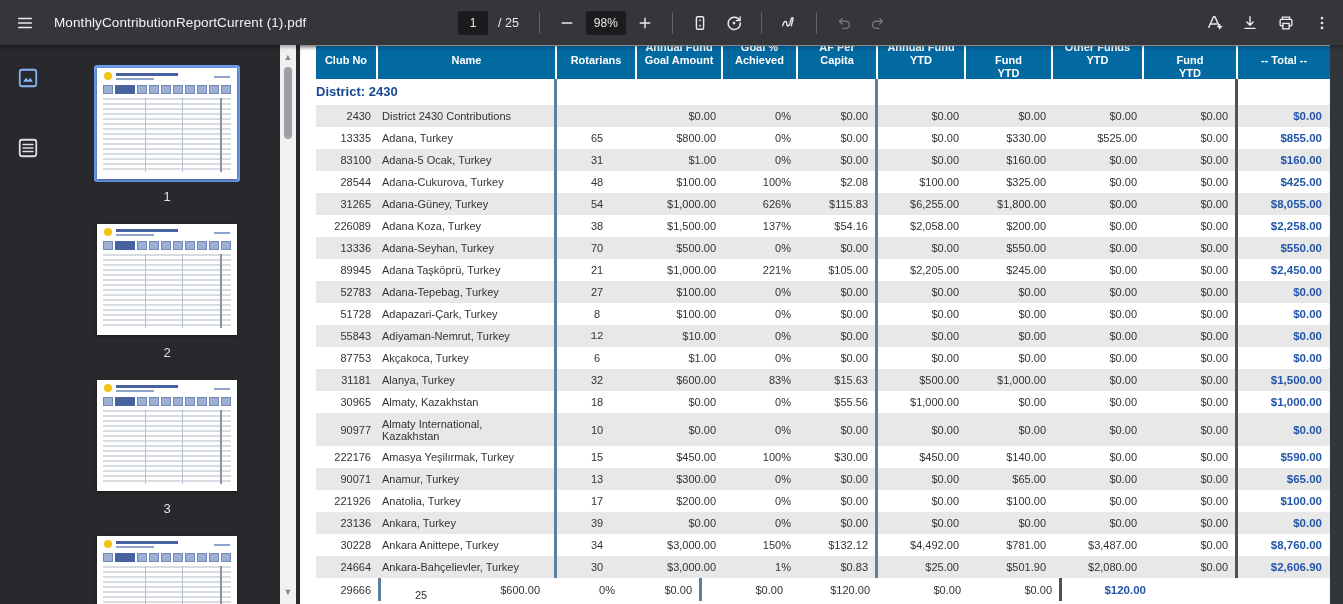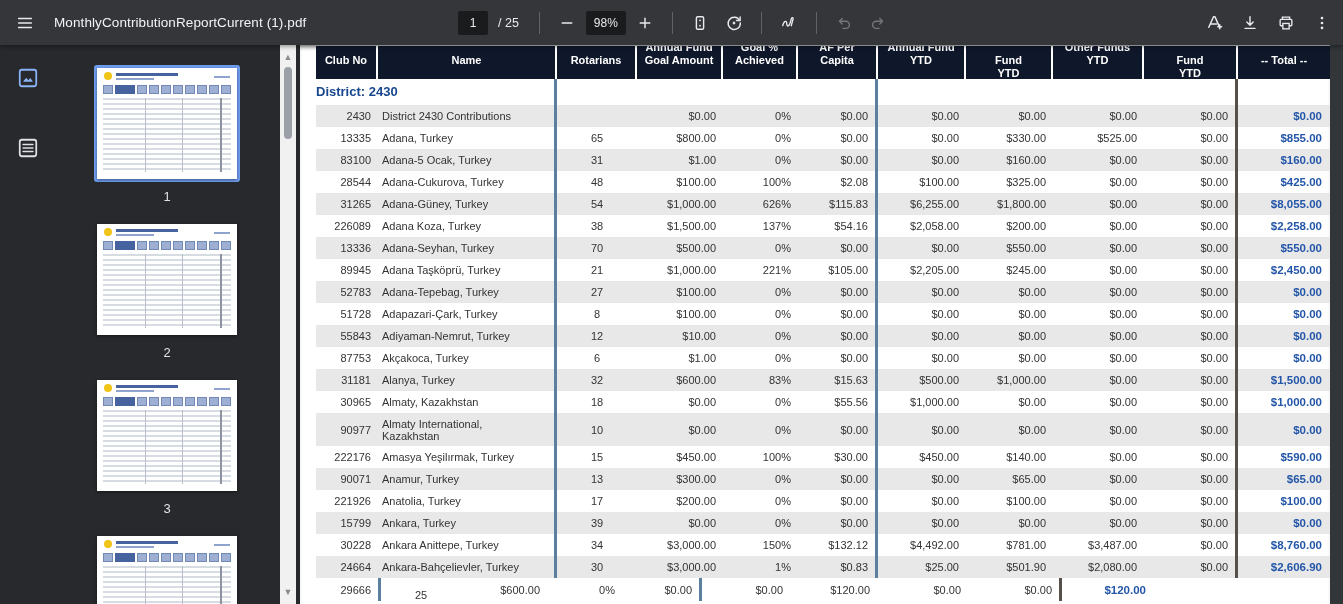--- a/index.html
+++ b/index.html
@@ -60,21 +60,21 @@
   .sb-thumb { position:absolute; left:4px; top:22px; width:8px; height:72px;
     background:#9aa0a6; border-radius:4px; cursor:pointer; }
 
   
   .content { flex:1; background:#ffffff; position:relative; overflow:hidden;
     box-shadow:inset 0 4px 5px -3px rgba(0,0,0,.45); }
   .right-strip { width:13px; flex:0 0 13px; background:#323639; }
 
   .report { position:absolute; left:16px; top:1px; width:1014px; }
   .thead { display:flex; height:33px; }
-  .th { background:#0f172a; color:#fff; font-weight:bold; font-size:11px; text-align:center;
+  .th { background:#0369a1; color:#fff; font-weight:bold; font-size:11px; text-align:center;
     line-height:13px; overflow:hidden; border-right:2px solid #fff; white-space:pre-line; }
   .th:last-child { border-right:none; }
   .th span { display:block; }
   .th.single span { margin-top:8px; }
   .th.clip2 span { margin-top:-5px; }
   .th.low2 span { margin-top:8px; }
 
   .district-band { position:relative; height:26px; display:flex; }
   .district-label { position:absolute; left:0; top:5px; color:#17478f; font-weight:bold; font-size:13px; }
 
@@ -497,21 +497,21 @@
               <div class="cell al-r" style="width: 87px;">$0.00</div>
               <div class="cell al-r" style="width: 91px;">$0.00</div>
               <div class="cell al-r" style="width: 91px;">$0.00</div>
               <div class="bar3" style="width: 3px;"></div>
               <div class="cell al-t" style="width: 92px;">$0.00</div>
             </div>
             <div class="row gray">
               <div class="cell al-r" style="width: 62px;">55843</div>
               <div class="cell al-l" style="width: 176px;">Adiyaman-Nemrut, Turkey</div>
               <div class="bar1" style="width: 3px;"></div>
-              <div class="cell al-c" style="width: 80px;">12</div>
+              <div class="cell al-c" style="width: 80px; font-family: Liberation Mono, monospace;">12</div>
               <div class="cell al-r" style="width: 86px;">$10.00</div>
               <div class="cell al-r" style="width: 75px;">0%</div>
               <div class="cell al-r" style="width: 77px;">$0.00</div>
               <div class="bar1" style="width: 3px;"></div>
               <div class="cell al-r" style="width: 88px;">$0.00</div>
               <div class="cell al-r" style="width: 87px;">$0.00</div>
               <div class="cell al-r" style="width: 91px;">$0.00</div>
               <div class="cell al-r" style="width: 91px;">$0.00</div>
               <div class="bar3" style="width: 3px;"></div>
               <div class="cell al-t" style="width: 92px;">$0.00</div>
@@ -623,21 +623,21 @@
               <div class="cell al-r" style="width: 77px;">$0.00</div>
               <div class="bar1" style="width: 3px;"></div>
               <div class="cell al-r" style="width: 88px;">$0.00</div>
               <div class="cell al-r" style="width: 87px;">$100.00</div>
               <div class="cell al-r" style="width: 91px;">$0.00</div>
               <div class="cell al-r" style="width: 91px;">$0.00</div>
               <div class="bar3" style="width: 3px;"></div>
               <div class="cell al-t" style="width: 92px;">$100.00</div>
             </div>
             <div class="row gray">
-              <div class="cell al-r" style="width: 62px;">15799</div>
+              <div class="cell al-r" style="width: 62px;">23136</div>
               <div class="cell al-l" style="width: 176px;">Ankara, Turkey</div>
               <div class="bar1" style="width: 3px;"></div>
               <div class="cell al-c" style="width: 80px;">39</div>
               <div class="cell al-r" style="width: 86px;">$0.00</div>
               <div class="cell al-r" style="width: 75px;">0%</div>
               <div class="cell al-r" style="width: 77px;">$0.00</div>
               <div class="bar1" style="width: 3px;"></div>
               <div class="cell al-r" style="width: 88px;">$0.00</div>
               <div class="cell al-r" style="width: 87px;">$0.00</div>
               <div class="cell al-r" style="width: 91px;">$0.00</div>

